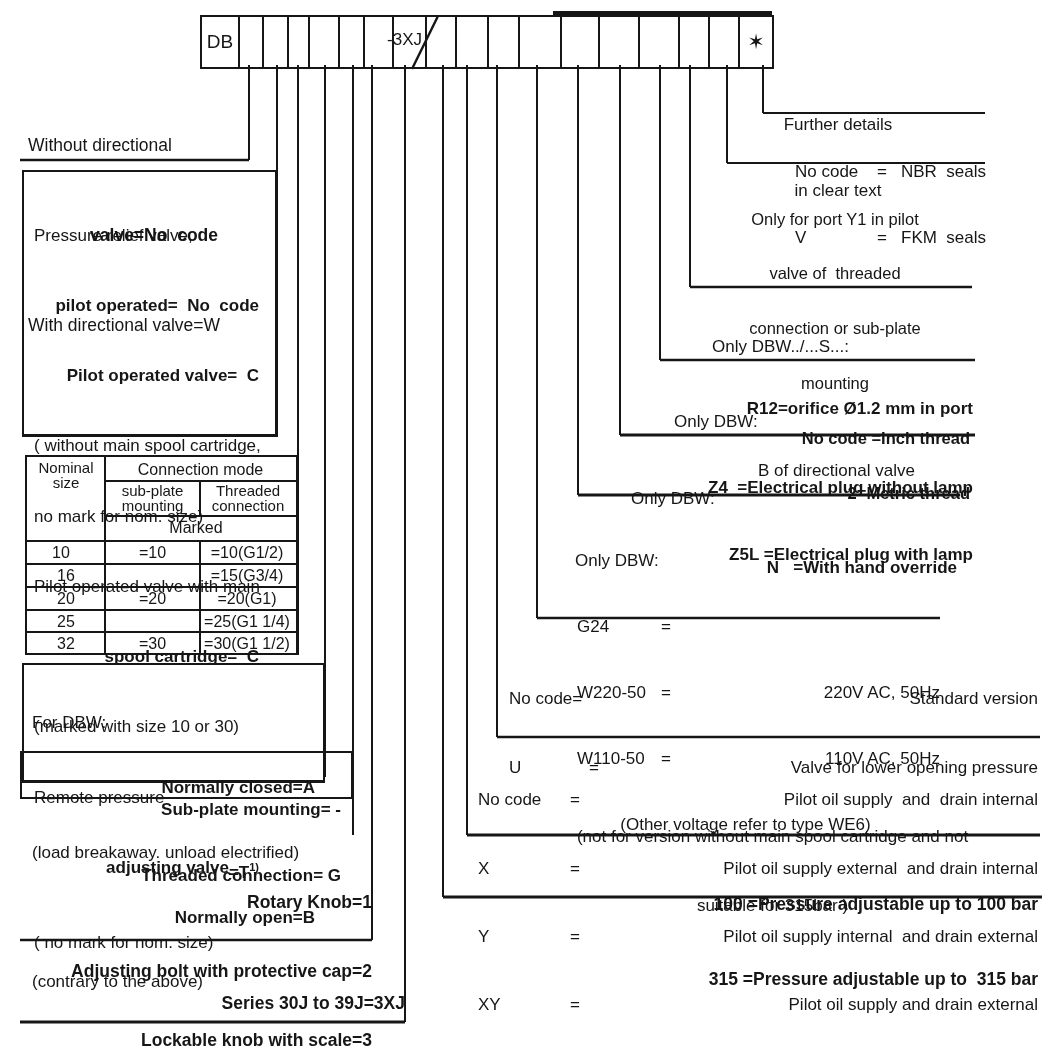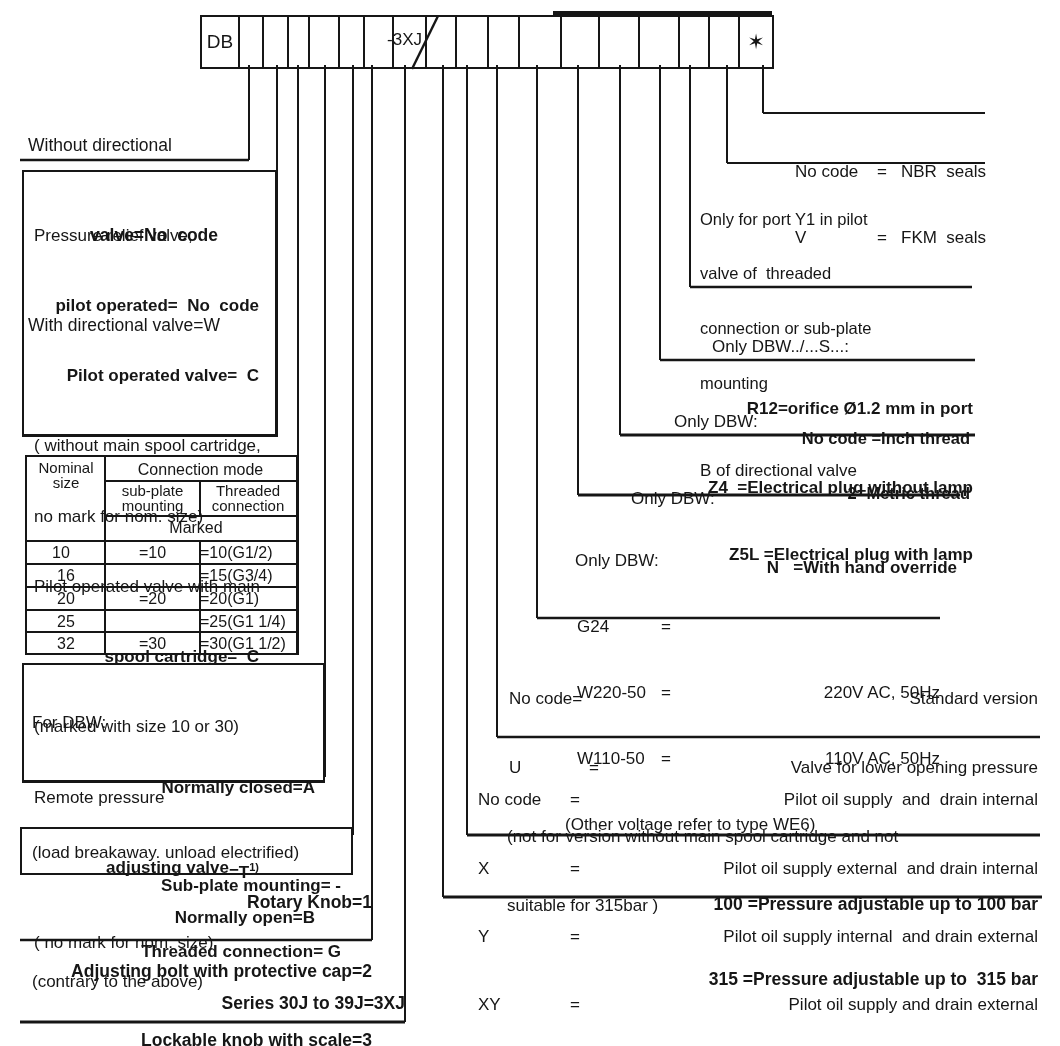--- a/index.html
+++ b/index.html
@@ -10,30 +10,30 @@
   
   .coderow{position:absolute;left:200px;top:15px;height:50px;border:2.5px solid #161616;display:inline-flex;z-index:2;}
   .cell{border-right:2px solid #161616;box-sizing:border-box;display:flex;align-items:center;justify-content:center;font-size:19px;}
   .cell.last{border-right:none;}
   .series-label{left:378px;top:30px;width:44px;text-align:right;font-size:17px;z-index:3;}
   .star{font-size:21px;}
   
   .tb{position:absolute;z-index:2;font-size:17px;line-height:22px;white-space:pre;}
   .tb div{white-space:pre;}
   .lv{display:flex;justify-content:flex-end;font-weight:bold;}
-  .r{text-align:left;}
+  .r{text-align:center;}
   .c{text-align:center;}
   .boxed{border:2px solid #161616;box-sizing:border-box;}
   sup{font-size:11px;}
   
   .b-directional{left:28px;top:70px;width:218px;line-height:30px;font-size:17.5px;}
   .b-directional .lv{padding-right:28px;}
   .b-valvetype{left:22px;top:170px;width:255px;height:267px;border-bottom-width:3px;padding:5px 16px 0 10px;line-height:23.4px;font-size:17px;}
   .b-dbwfn{left:22px;top:663px;width:303px;height:120px;border-bottom-width:3px;padding:4px 8px 0 8px;line-height:21.6px;font-size:17px;}
-  .b-mount{left:20px;top:827px;width:333px;height:48px;padding:2px 10px 0 10px;line-height:22px;font-size:17px;box-sizing:border-box;}
+  .b-mount{left:20px;top:751px;width:333px;height:48px;padding:2px 10px 0 10px;line-height:22px;font-size:17px;box-sizing:border-box;}
   .b-adjust{left:20px;top:845px;width:352px;line-height:23px;font-size:17.5px;}
   .b-series{left:20px;top:948px;width:385px;line-height:22px;font-size:17.5px;}
   
   .sizetable{left:25px;top:455px;width:273px;height:200px;}
   .tcell{position:absolute;font-size:16px;line-height:16px;white-space:pre;}
   .fs15{font-size:15px;}
   
   .b-further{left:763px;top:70px;width:150px;text-align:center;}
   .b-seals{left:795px;top:117px;width:192px;}
   .g3{display:grid;}
@@ -213,20 +213,24 @@
     <div class="lv"><span>Adjusting bolt with protective cap</span><span>=2</span></div>
     <div class="lv"><span>Lockable knob with scale</span><span>=3</span></div>
   </div>
 
   <div class="tb b-series">
     <div class="lv"><span>Series 30J to 39J</span><span>=3XJ</span></div>
     
     
   </div>
 
+  <div class="tb b-further">
+    <div>Further details</div>
+    <div>in clear text</div>
+  </div>
 
   <div class="tb b-seals">
     <div class="g3"><span>No code</span><span>=</span><span>NBR  seals</span></div>
     <div class="g3"><span>V</span><span>=</span><span>FKM  seals</span></div>
   </div>
 
   <div class="tb b-thread">
     <div class="r">Only for port Y1 in pilot</div>
     <div class="r">valve of  threaded</div>
     <div class="r">connection or sub-plate</div>

